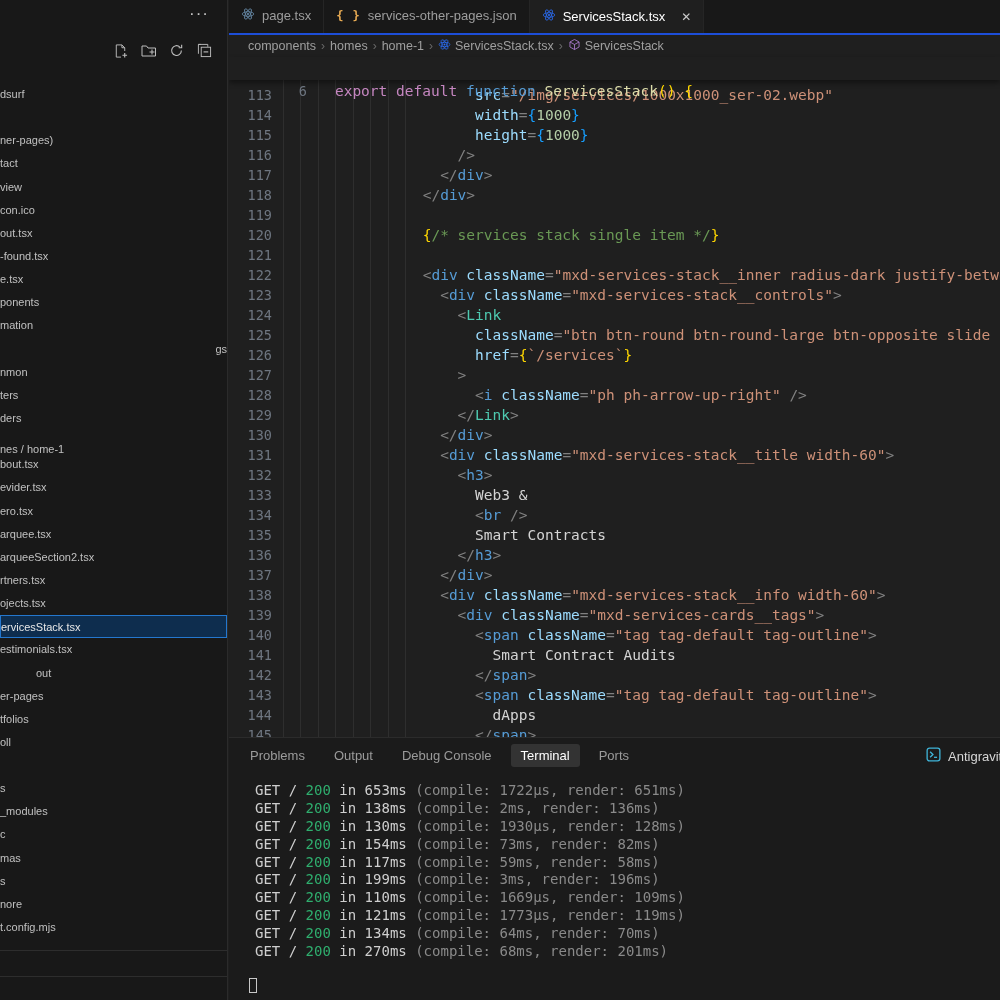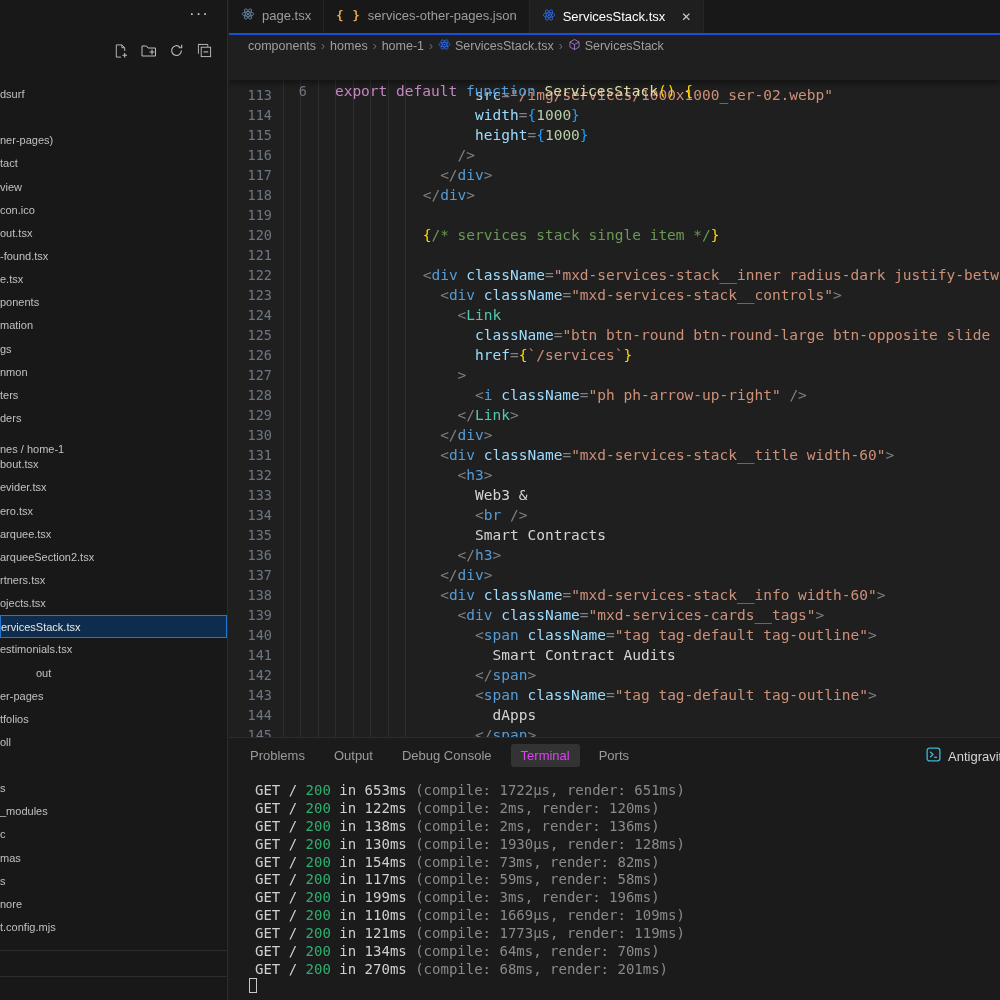--- a/index.html
+++ b/index.html
@@ -58,21 +58,21 @@
   .tk-st{color:#ce9178} .tk-bg{color:#ffd700} .tk-bb{color:#179fff} .tk-nm{color:#b5cea8}
   .tk-tx{color:#d4d4d4} .tk-cm{color:#6a9955} .tk-kw{color:#c586c0} .tk-kb{color:#569cd6}
   .tk-fn{color:#dcdcaa} .tk-ws{}
 
   
   .panel { position:absolute; left:0; top:737px; width:771px; height:263px; background:#1b1b1b;
     border-top:1px solid #2b2b2b; overflow:hidden; }
   .ptabs { position:absolute; top:6px; left:11px; display:flex; align-items:center; gap:9px;
     font-size:13px; color:#9b9b9b; }
   .ptab { padding:4px 10px; cursor:pointer; border-radius:3px; }
-  .ptab.active { background:#333333; color:#d946ef; }
+  .ptab.active { background:#333333; color:#ffffff; }
   .pright { position:absolute; left:697px; top:9px; display:flex; align-items:center; gap:7px;
     color:#d6d6d6; font-size:13px; white-space:nowrap; cursor:pointer; }
   .term { position:absolute; left:26px; top:44px; font-family:"DejaVu Sans Mono", monospace;
     font-size:14px; color:#cfcfcf; cursor:text; }
   .tline { height:17.9px; line-height:17.9px; white-space:pre; }
   .t-green { color:#2fae6e; }
   .t-dim { color:#8a8a8a; }
   .cursor { position:absolute; left:20px; top:240px; width:8px; height:15px;
     border:1px solid #c8c8c8; }
 </style>
@@ -115,21 +115,21 @@
       <div class="exp-row" style="top: 106.14px;"></div>
       <div class="exp-row" style="top: 129.28px;">ner-pages)</div>
       <div class="exp-row" style="top: 152.42px;">tact</div>
       <div class="exp-row" style="top: 175.56px;">view</div>
       <div class="exp-row" style="top: 198.7px;">con.ico</div>
       <div class="exp-row" style="top: 221.84px;">out.tsx</div>
       <div class="exp-row" style="top: 244.98px;">-found.tsx</div>
       <div class="exp-row" style="top: 268.12px;">e.tsx</div>
       <div class="exp-row" style="top: 291.26px;">ponents</div>
       <div class="exp-row" style="top: 314.4px;">mation</div>
-      <div class="exp-row" style="top: 337.54px;">gs</div>
+      <div class="exp-row" style="top: 337.54px; text-align: right;">gs</div>
       <div class="exp-row" style="top: 360.68px;">nmon</div>
       <div class="exp-row" style="top: 383.82px;">ters</div>
       <div class="exp-row" style="top: 406.96px;">ders</div>
       <div class="exp-row" style="top: 430.1px; margin-top: 8px;">nes / home-1</div>
       <div class="exp-row" style="top: 453.24px;">bout.tsx</div>
       <div class="exp-row" style="top: 476.38px;">evider.tsx</div>
       <div class="exp-row" style="top: 499.52px;">ero.tsx</div>
       <div class="exp-row" style="top: 522.66px;">arquee.tsx</div>
       <div class="exp-row" style="top: 545.8px;">arqueeSection2.tsx</div>
       <div class="exp-row" style="top: 568.94px;">rtners.tsx</div>
@@ -284,21 +284,20 @@
         <svg width="15" height="15" viewBox="0 0 16 16" fill="none">
           <rect x="1.2" y="1.2" width="13.6" height="13.6" rx="2.5" stroke="#3fb4d8" stroke-width="1.4"></rect>
           <path d="M4.4 5 L7.4 8 L4.4 11" stroke="#3fb4d8" stroke-width="1.4"></path>
           <path d="M8.6 11 H11.8" stroke="#3fb4d8" stroke-width="1.4"></path>
         </svg>
       </span>
       <span>Antigravity</span>
     </div>
     <div class="term">
         <div class="tline"><span>GET / </span><span class="t-green">200</span><span> in 653ms </span><span class="t-dim">(compile: 1722µs, render: 651ms)</span></div>
-        <div class="tline"><span>GET / </span><span class="t-green">200</span><span> in 122ms </span><span class="t-dim">(compile: 2ms, render: 120ms)</span></div>
         <div class="tline"><span>GET / </span><span class="t-green">200</span><span> in 138ms </span><span class="t-dim">(compile: 2ms, render: 136ms)</span></div>
         <div class="tline"><span>GET / </span><span class="t-green">200</span><span> in 130ms </span><span class="t-dim">(compile: 1930µs, render: 128ms)</span></div>
         <div class="tline"><span>GET / </span><span class="t-green">200</span><span> in 154ms </span><span class="t-dim">(compile: 73ms, render: 82ms)</span></div>
         <div class="tline"><span>GET / </span><span class="t-green">200</span><span> in 117ms </span><span class="t-dim">(compile: 59ms, render: 58ms)</span></div>
         <div class="tline"><span>GET / </span><span class="t-green">200</span><span> in 199ms </span><span class="t-dim">(compile: 3ms, render: 196ms)</span></div>
         <div class="tline"><span>GET / </span><span class="t-green">200</span><span> in 110ms </span><span class="t-dim">(compile: 1669µs, render: 109ms)</span></div>
         <div class="tline"><span>GET / </span><span class="t-green">200</span><span> in 121ms </span><span class="t-dim">(compile: 1773µs, render: 119ms)</span></div>
         <div class="tline"><span>GET / </span><span class="t-green">200</span><span> in 134ms </span><span class="t-dim">(compile: 64ms, render: 70ms)</span></div>
         <div class="tline"><span>GET / </span><span class="t-green">200</span><span> in 270ms </span><span class="t-dim">(compile: 68ms, render: 201ms)</span></div>
       </div>

